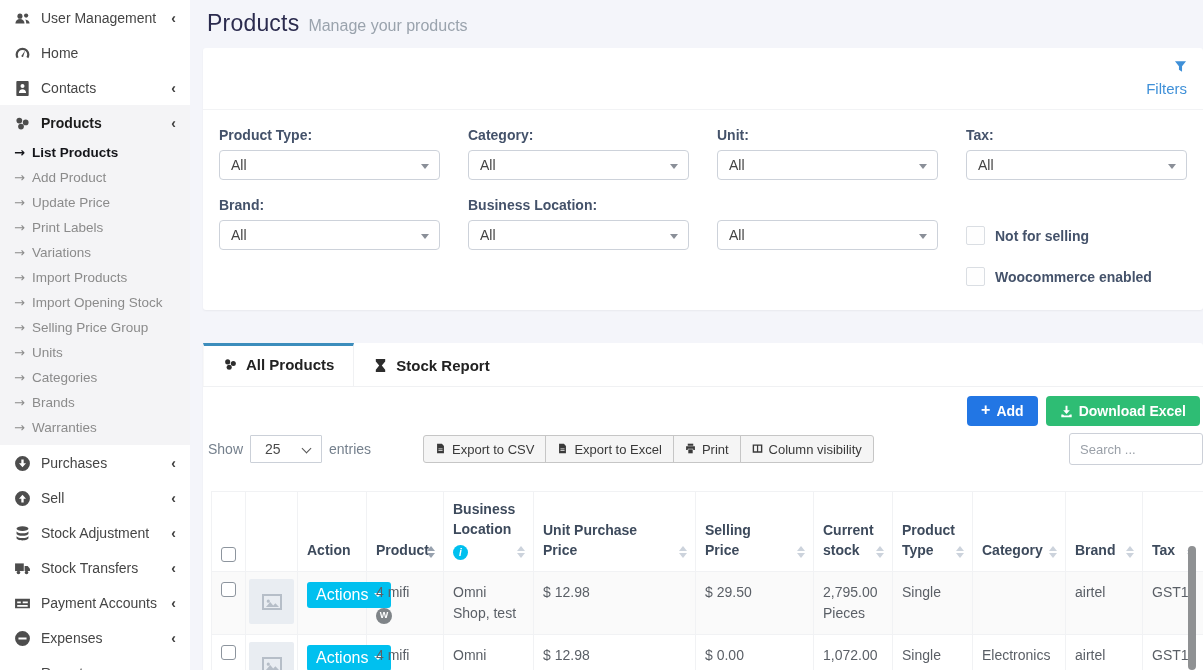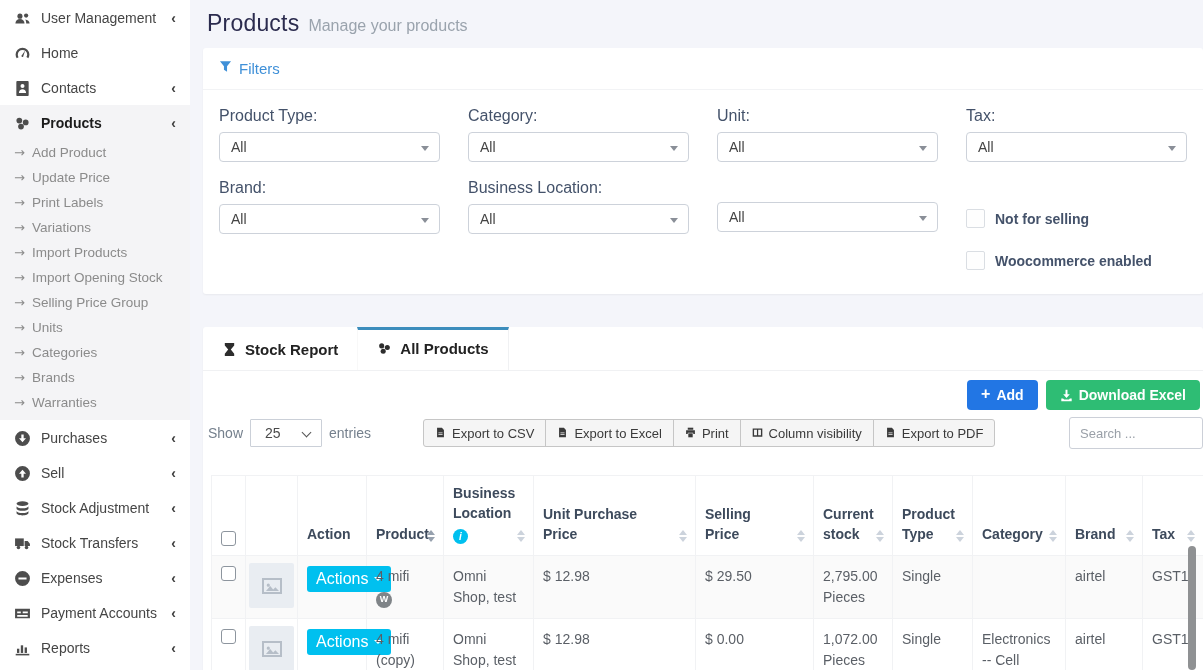--- a/index.html
+++ b/index.html
@@ -30,24 +30,24 @@
   .side-group .side-item .s-label{font-weight:bold;color:#1c1c1c;}
   .sub-item{display:flex;align-items:center;height:25px;padding:0 14px;color:#8b8b8b;font-size:13.5px;cursor:pointer;white-space:nowrap;}
   .sub-item:before{content:"\2192";margin-right:7px;font-family:"DejaVu Sans",sans-serif;font-size:13px;}
   .sub-item.active{color:#14151a;font-weight:bold;}
   
   .main{position:absolute;left:190px;top:0;width:1013px;height:670px;padding-left:13px;}
   .content-header{padding:10px 4px 11px 4px;display:flex;align-items:baseline;}
   .content-header h1{font-size:23px;font-weight:500;color:var(--title-ink);letter-spacing:.2px;}
   .content-header .subtitle{font-size:16px;color:#9aa3ad;margin-left:9px;}
   .panel{background:#fff;border-radius:3px;box-shadow:0 1px 2px rgba(0,0,0,.05);}
-  .panel-heading{padding:12px 16px;border-bottom:1px solid #f2f3f5;color:var(--accent-blue);font-size:15px;display:flex;align-items:flex-start;gap:7px;cursor:pointer;}
+  .panel-heading{padding:12px 16px;border-bottom:1px solid #f2f3f5;color:var(--accent-blue);font-size:15px;display:flex;align-items:flex-end;gap:7px;cursor:pointer;flex-direction:column;}
   .panel-heading .f-icon{width:13px;height:13px;color:var(--accent-blue);}
   .filters-grid{padding:17px 16px 24px;display:grid;grid-template-columns:repeat(4,1fr);column-gap:28px;row-gap:17px;}
-  .field label{display:block;font-weight:normal;color:var(--label-ink);margin-bottom:7px;font-size:16px;min-height:16px;}
+  .field label{display:block;font-weight:bold;color:var(--label-ink);margin-bottom:7px;font-size:14px;min-height:16px;}
   .select2{position:relative;height:30px;border:1px solid #cdd2da;border-radius:4px;background:#fff;
     display:flex;align-items:center;padding:0 24px 0 11px;color:#444;cursor:pointer;}
   .select2 .caret{position:absolute;right:10px;top:13px;width:0;height:0;border-left:4px solid transparent;border-right:4px solid transparent;border-top:5px solid #8a8f98;}
   .check-field{display:flex;align-items:center;gap:10px;}
   .check-field.row2{margin-top:24px;}
   .check-field input{appearance:none;width:19px;height:19px;border:1px solid #dadee3;border-radius:2px;background:#fefefe;cursor:pointer;flex:none;}
   .check-field label{font-weight:bold;color:var(--label-ink);cursor:pointer;}
   
   .table-panel{margin-top:33px;height:400px;border-radius:3px 3px 0 0;}
   .tabbar{display:flex;border-bottom:1px solid #f0f1f3;}
@@ -131,20 +131,21 @@
         <span class="s-icon">
           <svg viewBox="0 0 16 16" fill="currentColor">
             <circle cx="5" cy="5.2" r="2.7"></circle>
             <circle cx="11" cy="7" r="2.7"></circle>
             <circle cx="6.6" cy="10.9" r="2.7"></circle>
           </svg>
         </span>
         <span class="s-label">Products</span>
         <span class="chev"></span>
       </div>
+      <div class="sub-item active">List Products</div>
       <div class="sub-item">Add Product</div>
       <div class="sub-item">Update Price</div>
       <div class="sub-item">Print Labels</div>
       <div class="sub-item">Variations</div>
       <div class="sub-item">Import Products</div>
       <div class="sub-item">Import Opening Stock</div>
       <div class="sub-item">Selling Price Group</div>
       <div class="sub-item">Units</div>
       <div class="sub-item">Categories</div>
       <div class="sub-item">Brands</div>
@@ -187,33 +188,33 @@
           <circle cx="4.2" cy="11.8" r="1.7"></circle>
           <circle cx="11.8" cy="11.8" r="1.7"></circle>
         </svg>
       </span>
       <span class="s-label">Stock Transfers</span>
       <span class="chev"></span>
     </div>
     <div class="side-item">
       <span class="s-icon">
         <svg viewBox="0 0 16 16" fill="currentColor">
+          <path fill-rule="evenodd" d="M1 3.6h14v8.8H1zm2 2.6h3.4v1.6H3zm5.2 0h4.8v1.6H8.2zM3 9.4h9.9V11H3z"></path>
+        </svg>
+      </span>
+      <span class="s-label">Payment Accounts</span>
+      <span class="chev"></span>
+    </div>
+    <div class="side-item">
+      <span class="s-icon">
+        <svg viewBox="0 0 16 16" fill="currentColor">
           <path fill-rule="evenodd" d="M8 1a7 7 0 1 0 0 14A7 7 0 0 0 8 1zM4.2 7h7.6v2H4.2z"></path>
         </svg>
       </span>
       <span class="s-label">Expenses</span>
-      <span class="chev"></span>
-    </div>
-    <div class="side-item">
-      <span class="s-icon">
-        <svg viewBox="0 0 16 16" fill="currentColor">
-          <path fill-rule="evenodd" d="M1 3.6h14v8.8H1zm2 2.6h3.4v1.6H3zm5.2 0h4.8v1.6H8.2zM3 9.4h9.9V11H3z"></path>
-        </svg>
-      </span>
-      <span class="s-label">Payment Accounts</span>
       <span class="chev"></span>
     </div>
     <div class="side-item">
       <span class="s-icon">
         <svg viewBox="0 0 16 16" fill="currentColor">
           <path d="M1.6 13h12.8v1.5H1.6z"></path>
           <rect x="2.8" y="8.2" width="2.2" height="4"></rect>
           <rect x="6.4" y="5" width="2.2" height="7.2"></rect>
           <rect x="10" y="7" width="2.2" height="5.2"></rect>
         </svg>
@@ -294,37 +295,37 @@
         </div>
         <div class="check-field" style="grid-column: 4;">
           <input type="checkbox" style="">
           <label>Woocommerce enabled</label>
         </div>
       </div>
   </section>
 
   <section class="panel table-panel">
     <div class="tabbar" id="tabbar">
-        <div class="tab">
-          <span class="t-icon">
-            <svg viewBox="0 0 16 16" fill="currentColor">
-              <path d="M3 1h10v2.6L9.4 8 13 12.4V15H3v-2.6L6.6 8 3 3.6z"></path>
-            </svg>
-          </span>
-          <span>Stock Report</span>
-        </div>
         <div class="tab active">
           <span class="t-icon">
             <svg viewBox="0 0 16 16" fill="currentColor">
               <circle cx="5" cy="5.2" r="2.7"></circle>
               <circle cx="11" cy="7" r="2.7"></circle>
               <circle cx="6.6" cy="10.9" r="2.7"></circle>
             </svg>
           </span>
           <span>All Products</span>
+        </div>
+        <div class="tab">
+          <span class="t-icon">
+            <svg viewBox="0 0 16 16" fill="currentColor">
+              <path d="M3 1h10v2.6L9.4 8 13 12.4V15H3v-2.6L6.6 8 3 3.6z"></path>
+            </svg>
+          </span>
+          <span>Stock Report</span>
         </div>
       </div>
 
     <div class="actions-row">
       <button class="btn btn-add">
         <span class="plus">+</span>
         <span>Add</span>
       </button>
       <button class="btn btn-excel">
         <span class="d-icon">
@@ -373,28 +374,20 @@
             </span>
             <span>Print</span>
           </button>
           <button class="export-btn">
             <span class="e-icon">
               <svg viewBox="0 0 16 16" fill="currentColor">
                 <path fill-rule="evenodd" d="M1 2h14v12H1zm2 2v8h4.2V4zm6 0v8H13V4z"></path>
               </svg>
             </span>
             <span>Column visibility</span>
-          </button>
-          <button class="export-btn">
-            <span class="e-icon">
-              <svg viewBox="0 0 16 16" fill="currentColor">
-                <path fill-rule="evenodd" d="M3 1h7l3 3.2V15H3zm2 7h6v1.2H5zm0 2.6h6v1.2H5z"></path>
-              </svg>
-            </span>
-            <span>Export to PDF</span>
           </button>
         </div>
       <input class="search" type="text" placeholder="Search ..." style="">
     </div>
 
     <table id="products-table">
       <colgroup id="table-colgroup">
           <col style="width: 34px;">
           <col style="width: 52px;">
           <col style="width: 69px;">

